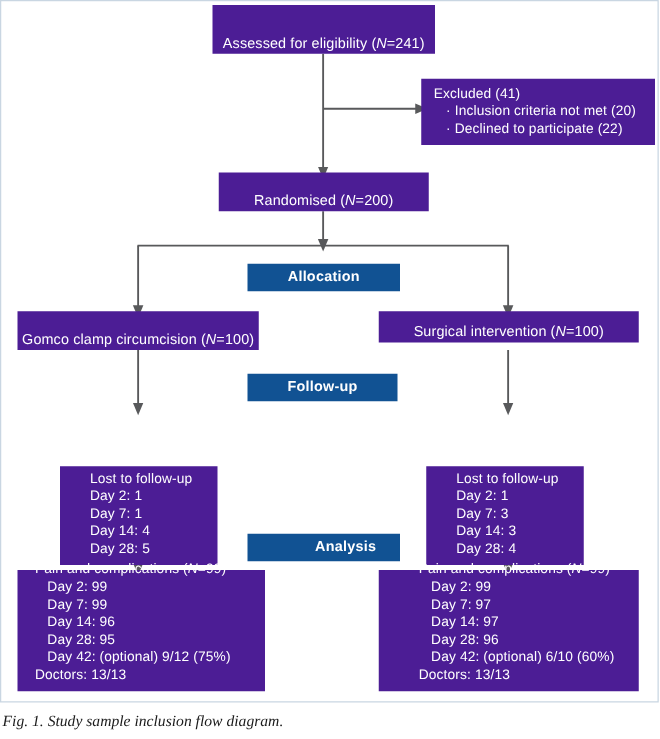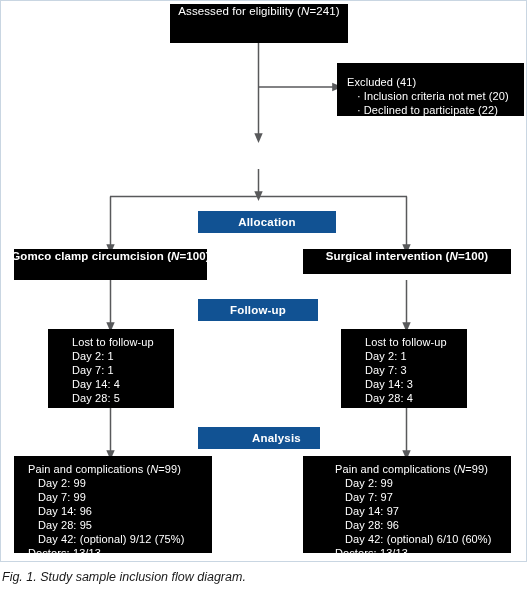--- a/index.html
+++ b/index.html
@@ -37,24 +37,24 @@
     left: 0;
     top: 0;
     width: 528px;
     height: 562px;
   }
 
   .node {
     position: absolute;
     box-sizing: border-box;
     color: #ffffff;
-    background: #000000;
+    background: #4c1d95;
     display: flex;
     flex-direction: column;
-    justify-content: flex-start;
+    justify-content: flex-end;
     line-height: 1.28;
     letter-spacing: 0.1px;
   }
 
   .node.center-node {
     align-items: center;
     text-align: center;
   }
 
   .node.left-node {
@@ -77,34 +77,34 @@
   .nodeline {
     display: block;
     white-space: pre;
   }
   .nodeline .ital {
     font-style: italic;
   }
 
   
   #node-assessed, #node-randomised { font-size: 11.5px; }
-  #node-gomco, #node-surgical { font-size: 11.5px; font-weight: bold; }
+  #node-gomco, #node-surgical { font-size: 11.5px; }
   #node-excluded { font-size: 11px; }
-  #node-lost-left, #node-lost-right { font-size: 11px; }
+  #node-lost-left, #node-lost-right { font-size: 11px; margin-top: 44px; }
   #node-analysis-left, #node-analysis-right { font-size: 11px; }
   .banner { font-size: 11.5px; }
 
   .indent-1 { padding-left: 0.9em; }
 
   #figure-caption {
     position: absolute;
     left: 2px;
     top: 570px;
     width: 520px;
-    font-family: Liberation Sans, sans-serif;
+    font-family: Liberation Serif, serif;
     font-style: italic;
     font-size: 12.5px;
     color: #1a1a1a;
     white-space: nowrap;
   }
 </style>
 </head>
 <body>
 
 <div id="figure-root">
@@ -142,22 +142,25 @@
   <div class="node center-node" id="node-assessed" style="left:170px; top:4px; width:178px; height:39px;">
     <span class="nodeline">Assessed for eligibility (<span class="ital">N</span>=241)</span>
   </div>
 
   <div class="node left-node" id="node-excluded" style="left:337px; top:63px; width:187px; height:53px; padding:12px 8px 6px 10px;">
     <span class="nodeline">Excluded (41)</span>
     <span class="nodeline indent-1">· Inclusion criteria not met (20)</span>
     <span class="nodeline indent-1">· Declined to participate (22)</span>
   </div>
 
-
-  <div class="banner" id="banner-allocation" style="left:198px; top:211px; width:138px; height:22px;">
+  <div class="node center-node" id="node-randomised" style="left:175px; top:138px; width:168px; height:31px;">
+    <span class="nodeline">Randomised (<span class="ital">N</span>=200)</span>
+  </div>
+
+  <div class="banner" id="banner-allocation" style="left:198px; top:211px; width:122px; height:22px;">
     <span>Allocation</span>
   </div>
 
   <div class="node center-node" id="node-gomco" style="left:14px; top:249px; width:193px; height:31px;">
     <span class="nodeline">Gomco clamp circumcision (<span class="ital">N</span>=100)</span>
   </div>
 
   <div class="node center-node" id="node-surgical" style="left:303px; top:249px; width:208px; height:25px;">
     <span class="nodeline">Surgical intervention (<span class="ital">N</span>=100)</span>
   </div>

